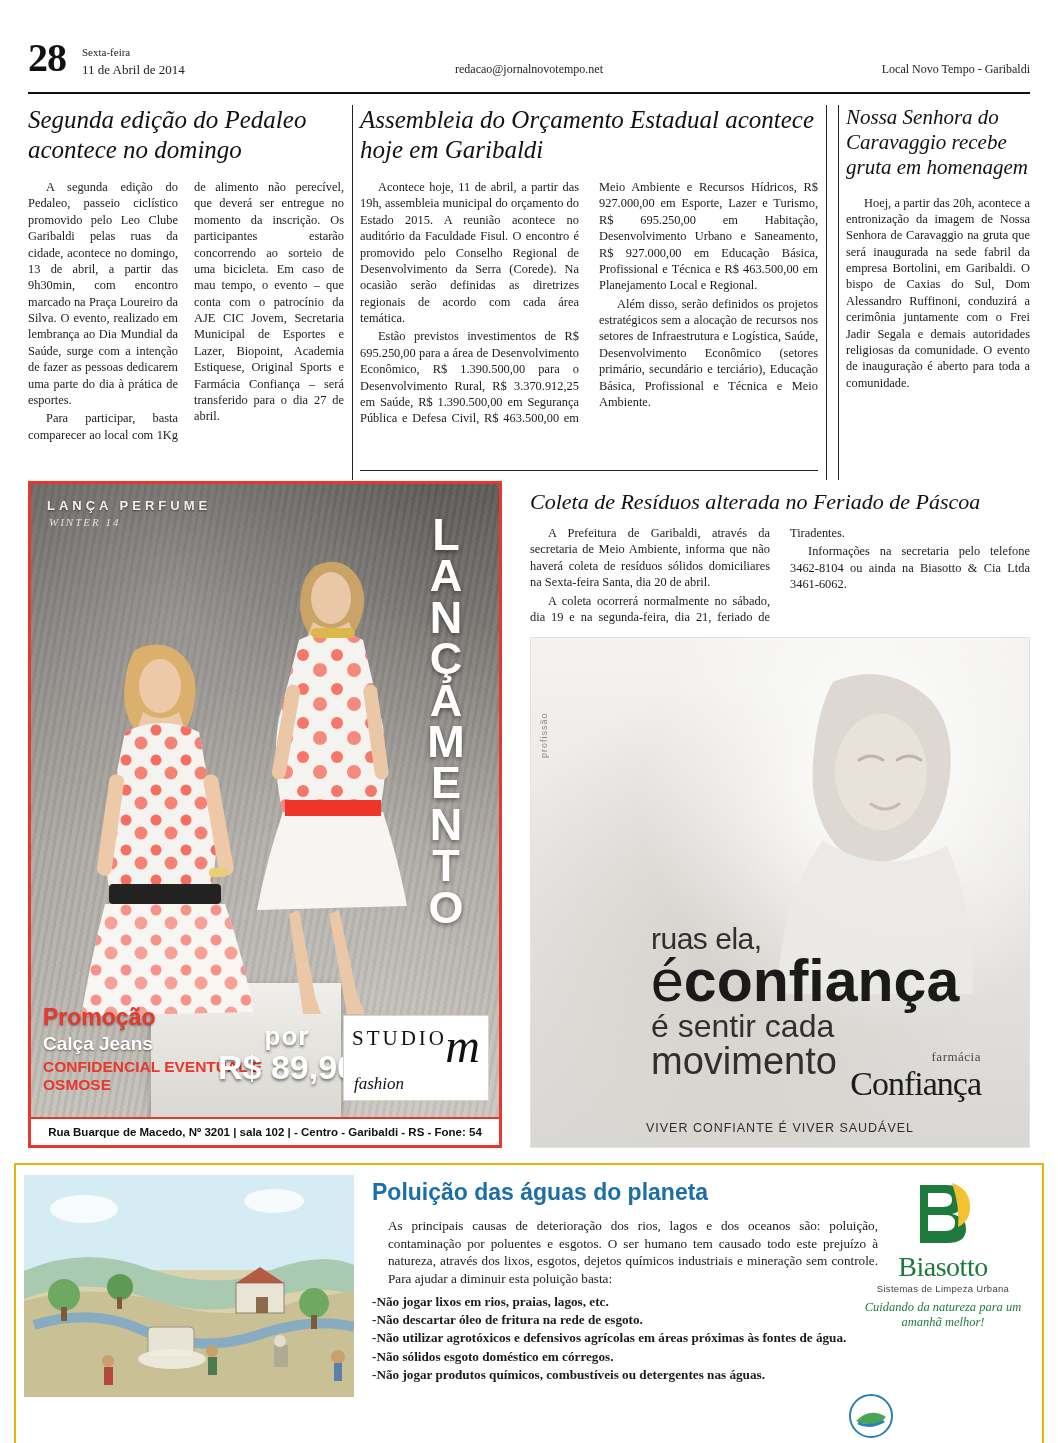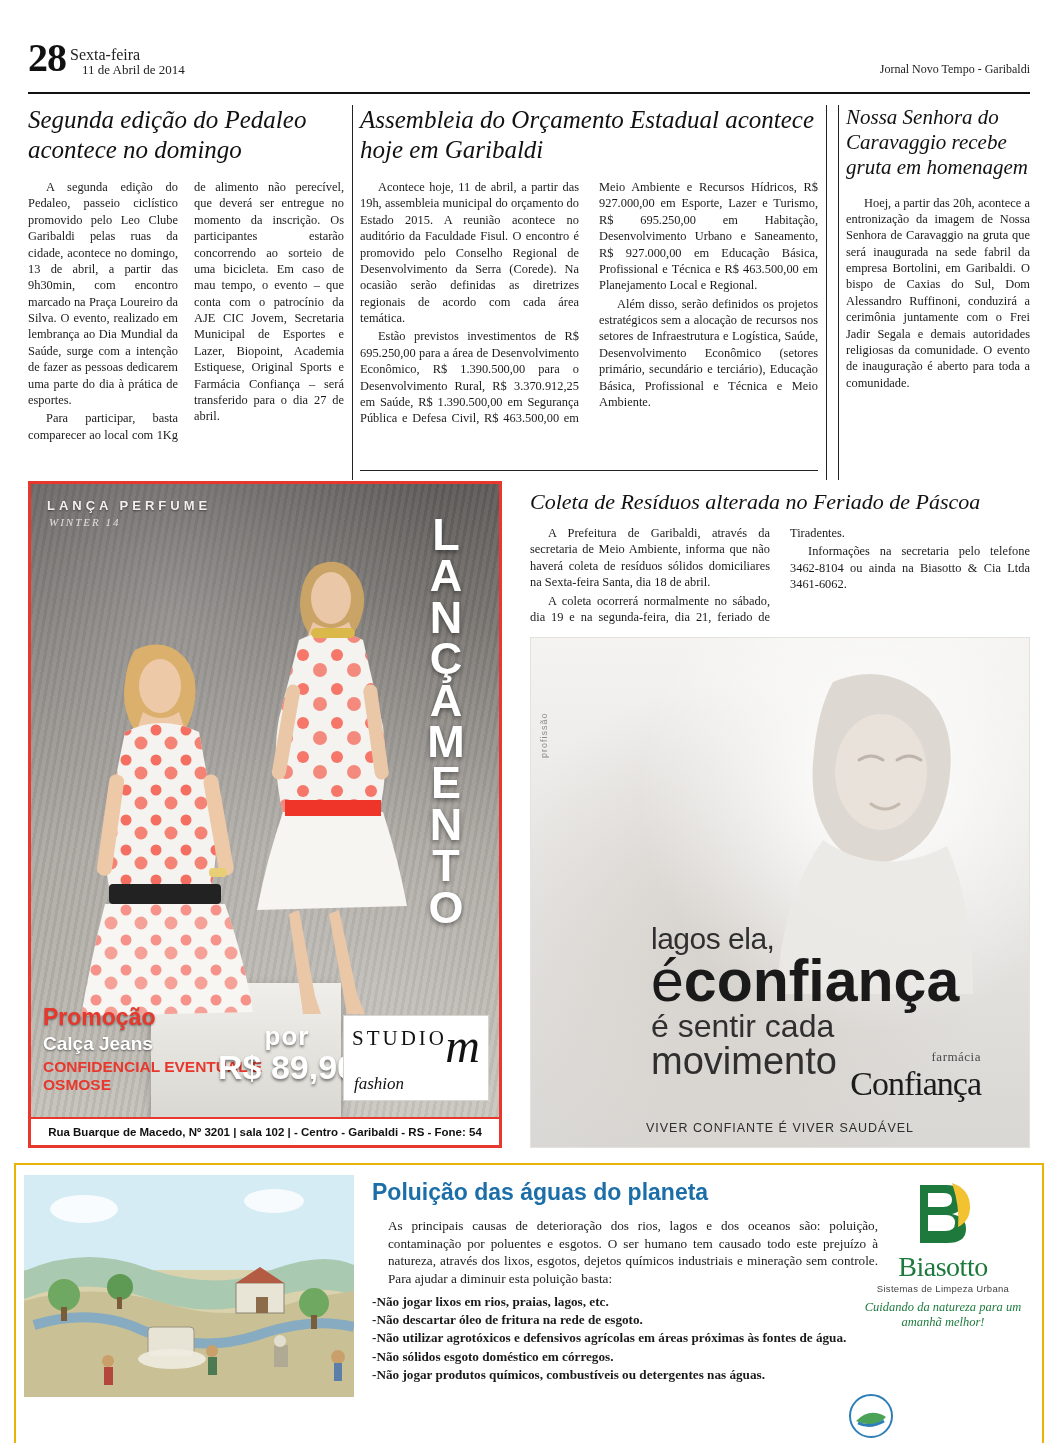--- a/index.html
+++ b/index.html
@@ -31,24 +31,24 @@
     left: 0;
     top: -8px;
     font-family: "Liberation Serif", serif;
     font-size: 40px;
     font-weight: bold;
     letter-spacing: -1px;
     color: #111;
   }
   .weekday {
     position: absolute;
-    left: 42px;
+    left: 54px;
     top: 4px;
     font-family: "Liberation Serif", serif;
-    font-size: 16px;
+    font-size: 11px;
     color: #222;
   }
   .issue-date {
     position: absolute;
     left: 54px;
     top: 20px;
     font-family: "Liberation Serif", serif;
     font-size: 13px;
     color: #222;
   }
@@ -498,21 +498,22 @@
 </style>
 </head>
 <body>
 
 <div class="page">
 
   <div class="masthead">
     <div class="page-number">28</div>
     <div class="weekday">Sexta-feira</div>
     <div class="issue-date">11 de Abril de 2014</div>
-    <div class="header-paper">Jornal Novo Tempo - Garibaldi</div>
+    <div class="header-email">redacao@jornalnovotempo.net</div>
+    <div class="header-paper">Local Novo Tempo - Garibaldi</div>
   </div>
   <div class="rule-top"></div>
 
   <div class="vrule vrule-1"></div>
   <div class="vrule vrule-2"></div>
   <div class="vrule vrule-3"></div>
 
   <div class="story-col col-a">
     <h2 class="headline">Segunda edição do Pedaleo acontece no domingo</h2>
     <div class="body-text two-col">
@@ -534,21 +535,21 @@
     <h2 class="headline sm">Nossa Senhora do Caravaggio recebe gruta em homenagem</h2>
     <div class="body-text">
       <p>Hoej, a partir das 20h, acontece a entronização da imagem de Nossa Senhora de Caravaggio na gruta que será inaugurada na sede fabril da empresa Bortolini, em Garibaldi. O bispo de Caxias do Sul, Dom Alessandro Ruffinoni, conduzirá a cerimônia juntamente com o Frei Jadir Segala e demais autoridades religiosas da comunidade. O evento de inauguração é aberto para toda a comunidade.</p>
     </div>
   </div>
 
   <div class="hline" style="left:360px; top:470px; width:458px; height:1px;"></div>
 
   <div class="coleta-title">Coleta de Resíduos alterada no Feriado de Páscoa</div>
   <div class="coleta-body body-text two-col-b">
-    <p>A Prefeitura de Garibaldi, através da secretaria de Meio Ambiente, informa que não haverá coleta de resíduos sólidos domiciliares na Sexta-feira Santa, dia 18 de abril.</p>
+    <p>A Prefeitura de Garibaldi, através da secretaria de Meio Ambiente, informa que não haverá coleta de resíduos sólidos domiciliares na Sexta-feira Santa, dia 20 de abril.</p>
     <p>A coleta ocorrerá normalmente no sábado, dia 19 e na segunda-feira, dia 21, feriado de Tiradentes.</p>
     <p>Informações na secretaria pelo telefone 3462-8104 ou ainda na Biasotto &amp; Cia Ltda 3461-6062.</p>
   </div>
 
   <div class="ad-fashion">
     <div class="wall"></div>
 
     <div class="brand-lanca">LANÇA PERFUME</div>
     <div class="brand-sub">WINTER 14</div>
 
@@ -642,21 +643,21 @@
         <path d="M96 96 q12 -8 24 0" stroke="#b8b0a6" stroke-width="3" fill="none" stroke-linecap="round"></path>
         <path d="M134 96 q12 -8 24 0" stroke="#b8b0a6" stroke-width="3" fill="none" stroke-linecap="round"></path>
         <path d="M108 140 q14 10 28 0" stroke="#c0b5a8" stroke-width="3" fill="none" stroke-linecap="round"></path>
         <path d="M60 176 q58 40 124 6 q26 58 26 148 l-196 0 q4 -96 46 -154z" fill="#eceae6"></path>
       </g>
     </svg>
 
     <div class="profisso">profissão</div>
 
     <div class="pharma-claim">
-      <div class="cl1">lagos ela,</div>
+      <div class="cl1">ruas ela,</div>
       <div class="cl2">
         <span>é</span><b>confiança</b>
       </div>
       <div class="cl3">é sentir cada</div>
       <div class="cl4">movimento</div>
     </div>
 
     <div class="pharma-logo">
       <div class="ph-farmacia">farmácia</div>
       <div class="ph-name">Confiança</div>

